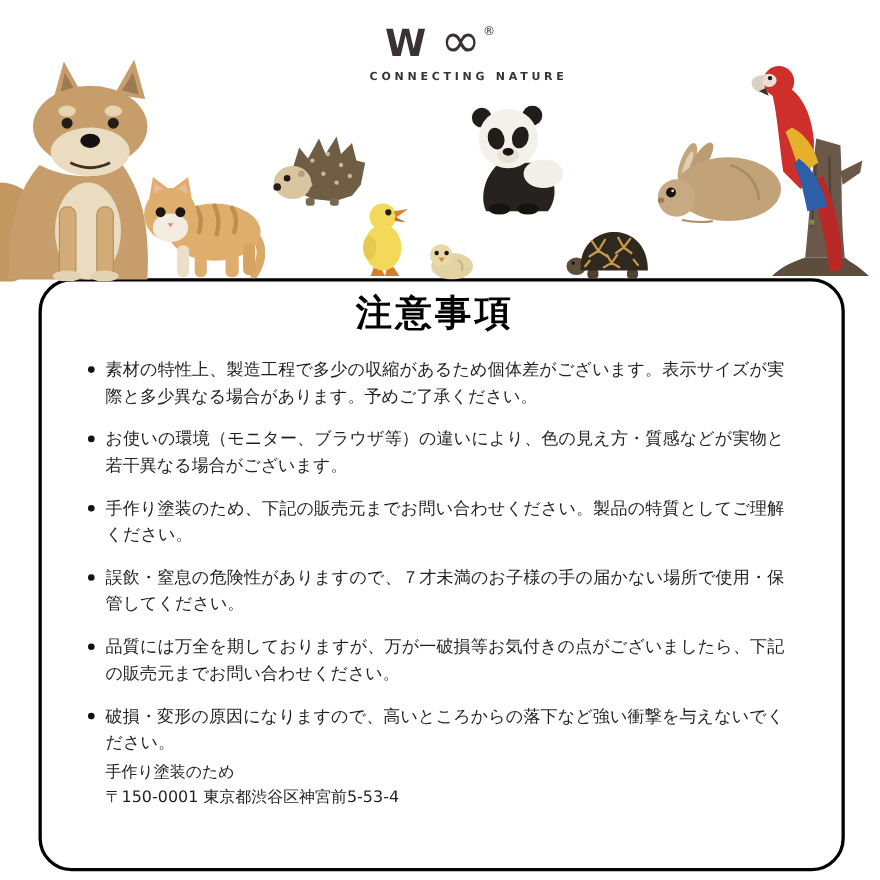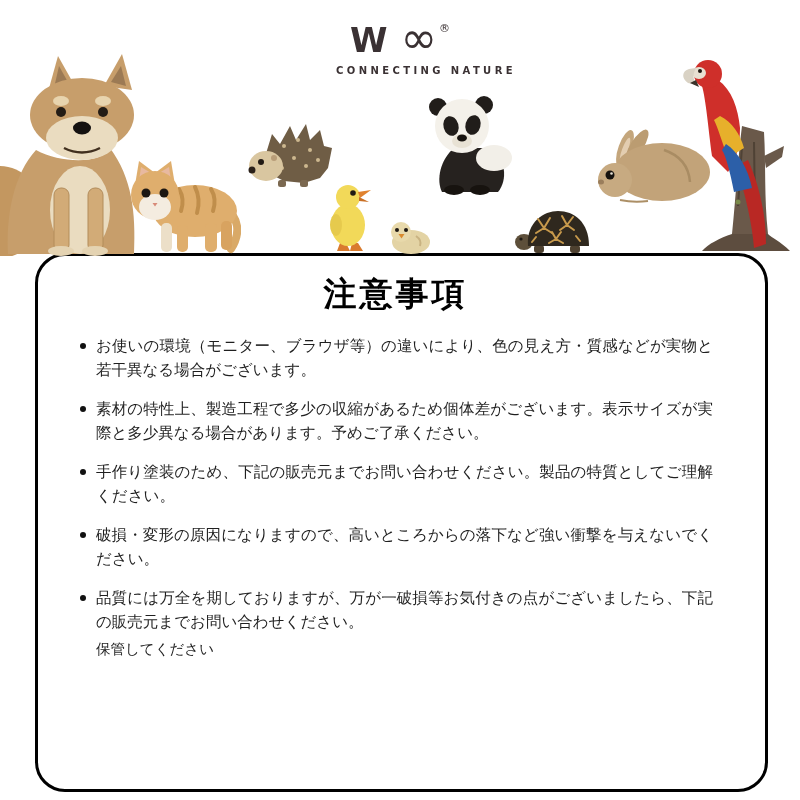--- a/index.html
+++ b/index.html
@@ -21,21 +21,21 @@
     margin-top:5px; font-size:10px; font-weight:bold; letter-spacing:3.4px;
     color:#3a3133; transform:translateX(26px);
   }
   
   .figurine { position:absolute; }
   .figurine svg { display:block; width:100%; height:100%; }
   
   .notice-box {
     position:absolute; left:35px; top:253px; width:733px; height:539px;
     background:#ffffff; border:3px solid #000000; border-radius:30px;
-    padding:16px 52px 0 40px;
+    padding:6px 52px 0 40px;
   }
   .notice-title {
     text-align:center; font-size:33px; font-weight:800; letter-spacing:3px;
     color:#000000; line-height:44px; margin:0 0 18px 0;
   }
   .notice-list { list-style:none; }
   .notice-list li {
     position:relative; padding-left:18px; margin-bottom:15px;
     font-size:15.5px; line-height:24px; color:#1f1f1f; text-align:justify;
   }
@@ -54,28 +54,30 @@
     <span>W</span>
       <span class="logo-infinity">∞</span>
       <span class="logo-reg">®</span>
   </div>
   <div class="logo-tagline">CONNECTING NATURE</div>
 </div>
 
 <div class="notice-box">
   <h1 class="notice-title">注意事項</h1>
   <ul class="notice-list">
+    <li>素材の特性上、製造工程で多少の収縮があるため個体差がございます。表示サイズが実際と多少異なる場合があります。予めご了承ください。</li>
     <li>お使いの環境（モニター、ブラウザ等）の違いにより、色の見え方・質感などが実物と若干異なる場合がございます。</li>
-    <li>素材の特性上、製造工程で多少の収縮があるため個体差がございます。表示サイズが実際と多少異なる場合があります。予めご了承ください。</li>
     <li>手作り塗装のため、下記の販売元までお問い合わせください。製品の特質としてご理解ください。</li>
+    <li>誤飲・窒息の危険性がありますので、７才未満のお子様の手の届かない場所で使用・保管してください。</li>
+    <li>品質には万全を期しておりますが、万が一破損等お気付きの点がございましたら、下記の販売元までお問い合わせください。</li>
     <li>破損・変形の原因になりますので、高いところからの落下など強い衝撃を与えないでください。</li>
-    <li>品質には万全を期しておりますが、万が一破損等お気付きの点がございましたら、下記の販売元までお問い合わせください。</li>
   </ul>
   <div class="company">
-    <div>保管してください</div>
+    <div>手作り塗装のため</div>
+    <div>〒150-0001 東京都渋谷区神宮前5-53-4</div>
   </div>
 </div>
 
 <div class="figurine" style="left:-16px; top:54px; width:156px; height:202px;">
 <svg viewBox="0 0 156 202">
   <ellipse cx="16" cy="158" rx="42" ry="46" fill="#c39760"></ellipse>
   <path d="M52,96 C30,120 22,160 24,200 L150,200 C152,158 148,124 126,94 C118,110 78,110 52,96 Z" fill="#c79e6b"></path>
   <ellipse cx="96" cy="156" rx="30" ry="44" fill="#eadcc0"></ellipse>
   <rect x="70" y="134" width="15" height="64" rx="7" fill="#d2ab77" stroke="#b28c5b" stroke-width="1"></rect>
   <rect x="104" y="134" width="15" height="64" rx="7" fill="#d2ab77" stroke="#b28c5b" stroke-width="1"></rect>

